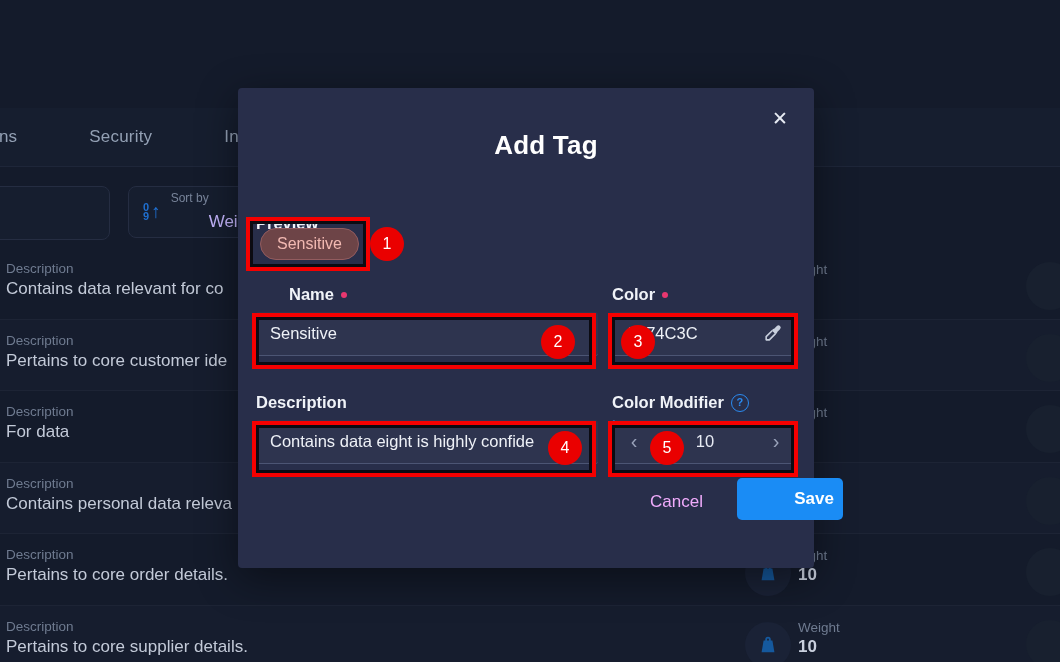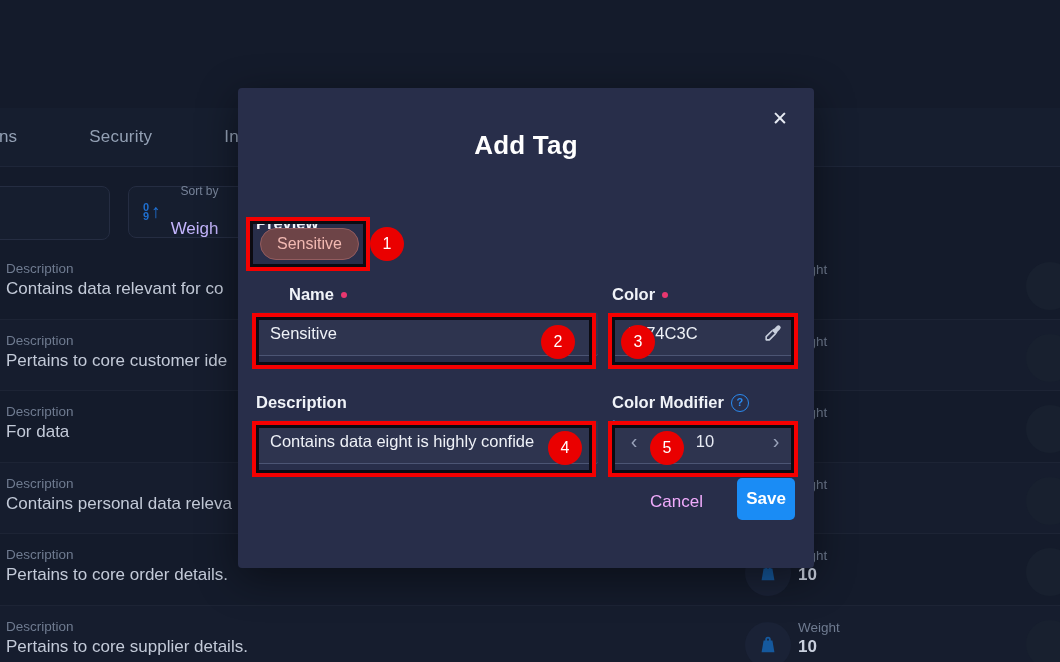--- a/index.html
+++ b/index.html
@@ -50,21 +50,21 @@
     box-sizing: border-box;
   }
   .sort-icon {
     display: flex; align-items: center; gap: 2px; margin-right: 10px;
   }
   .sort-digits {
     display: flex; flex-direction: column; line-height: 9px;
     color: #1f6fd0; font-size: 11px; font-weight: bold;
   }
   .sort-arrow { color: #1f6fd0; font-size: 19px; line-height: 14px; }
-  .sort-text { display: flex; flex-direction: column; line-height: 1.15; align-items: flex-end; }
+  .sort-text { display: flex; flex-direction: row; line-height: 1.15; }
   .sort-label { color: #78849a; font-size: 12px; }
   .sort-value { color: #c4b5fd; font-size: 17px; margin-top: 20px; }
 
   .rows { position: absolute; left: 0; top: 248px; width: 1060px; }
   .row {
     position: relative; height: 70.5px;
     border-bottom: 1px solid #1d2435;
     background: #141b2b;
   }
   .row:nth-child(even) { background: #161d2e; }
@@ -98,21 +98,21 @@
   }
   .modal-close {
     position: absolute; right: 18px; top: 14px;
     width: 32px; height: 32px;
     display: flex; align-items: center; justify-content: center;
     color: #e8ecf4; font-size: 19px; cursor: pointer;
   }
   .modal-title {
     position: absolute; left: 0; top: 42px; width: 100%;
     text-align: center; color: #ffffff;
-    font-size: 26px; font-weight: bold; letter-spacing: .2px;
+    font-size: 26px; font-weight: bold; letter-spacing: .2px; padding-left: 20px;
   }
 
   .field-label {
     color: #f0f3f8; font-size: 16.5px; font-weight: bold;
     display: flex; align-items: center; gap: 7px;
   }
   .req-dot { width: 6px; height: 6px; border-radius: 50%; background: #e8376f; display: inline-block; }
   .help-icon {
     width: 16px; height: 16px; border-radius: 50%;
     border: 1.6px solid #2a8af0; color: #2a8af0;
@@ -165,20 +165,21 @@
     position: absolute; left: 412px; top: 404px;
     color: #f0abfc; font-size: 17px; cursor: pointer;
   }
   .btn-save {
     position: absolute; left: 499px; top: 390px;
     width: 58px; height: 42px; border-radius: 5px;
     background: #1a8cf5; color: #ffffff;
     font-size: 17px; font-weight: bold;
     display: flex; align-items: center; justify-content: center;
     cursor: pointer;
+    padding-left: 48px;
   }
 
   
   .anno-box {
     position: absolute;
     border: 4px solid #f50000;
     outline: 3px solid #0b0b12;
     outline-offset: -7px;
     box-sizing: border-box;
     pointer-events: none;

